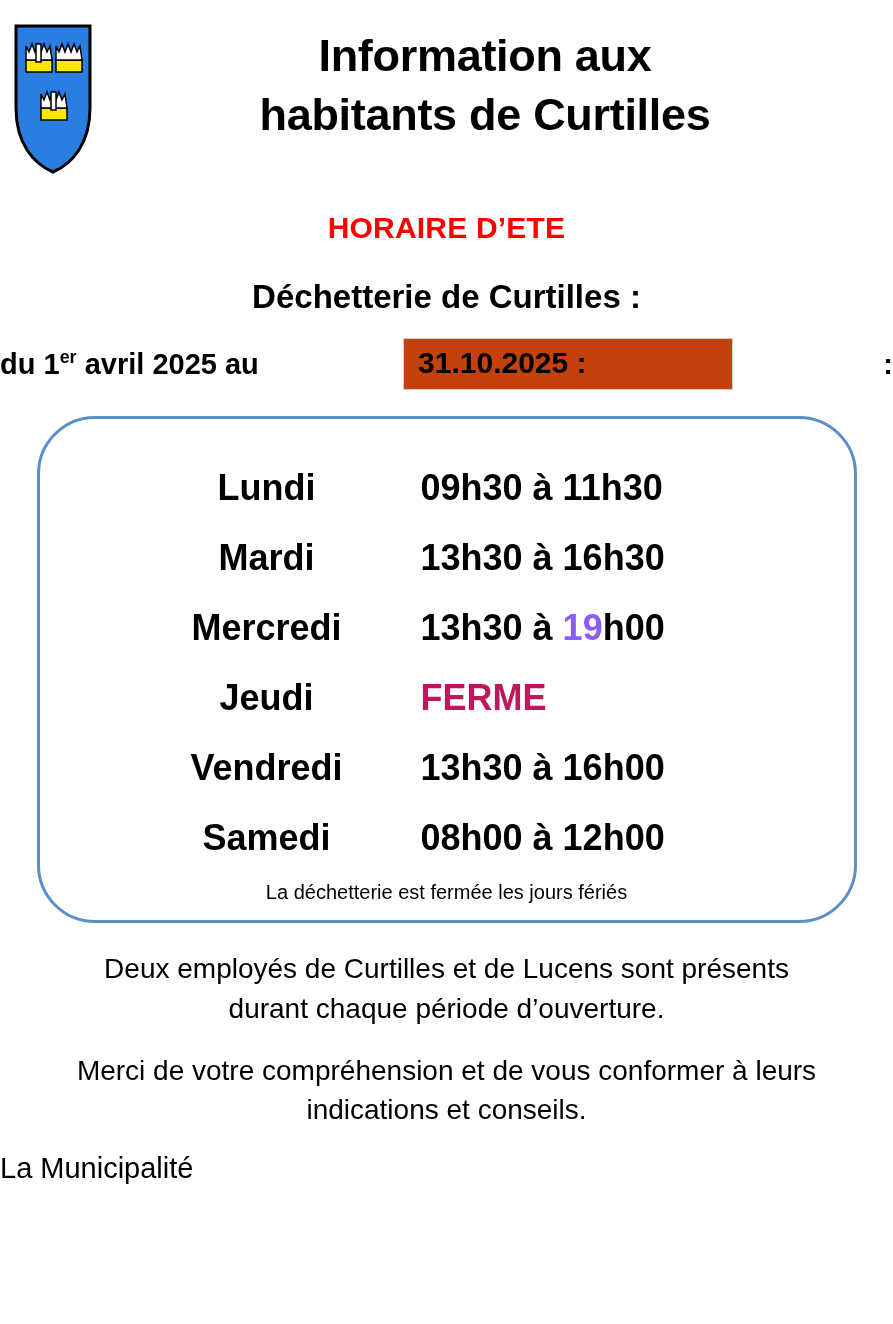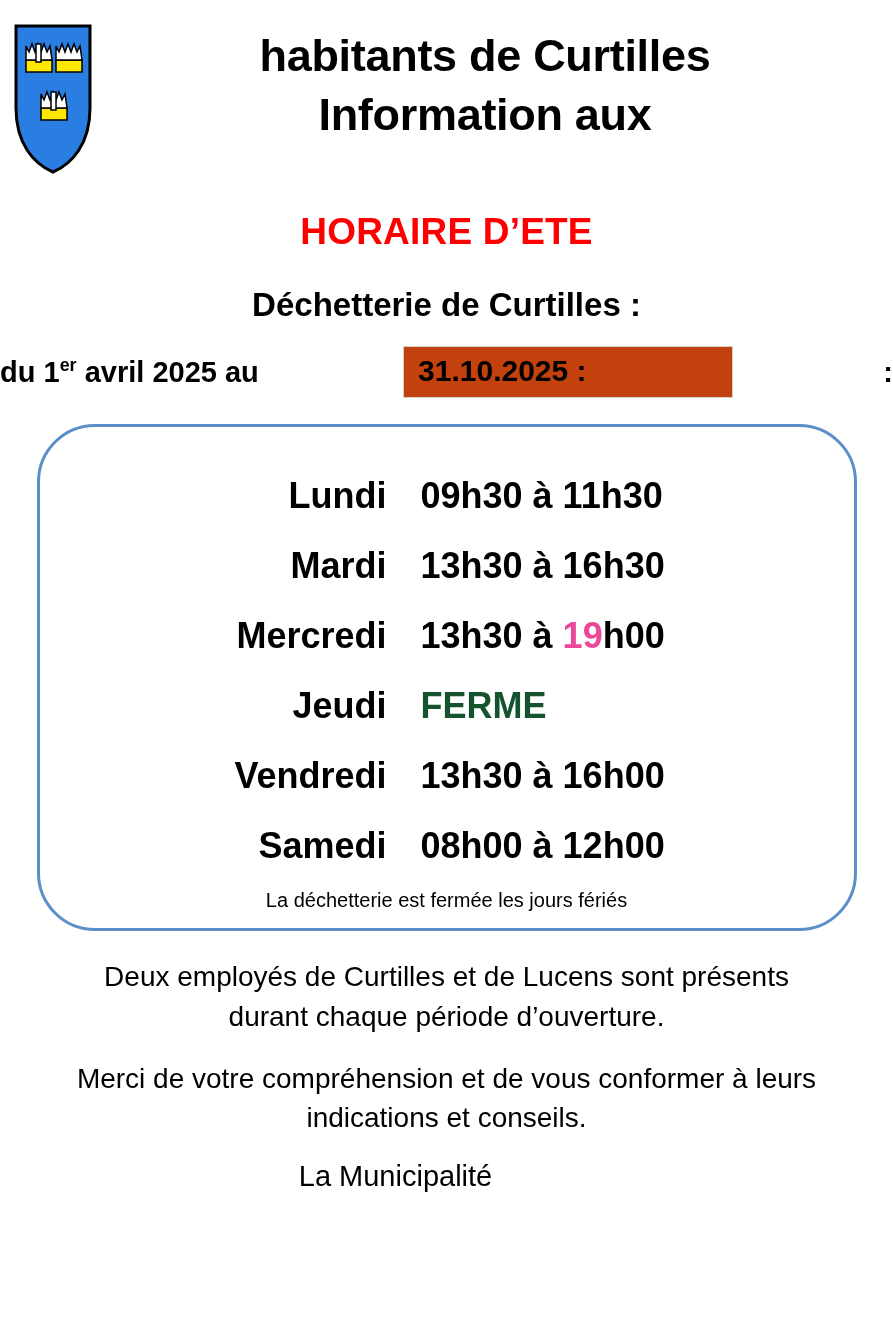--- a/index.html
+++ b/index.html
@@ -37,21 +37,21 @@
     font-size: 45px;
     font-weight: bold;
     line-height: 1.32;
     letter-spacing: -0.3px;
   }
 
   
   .summer-title {
     text-align: center;
     color: #ff0000;
-    font-size: 37px;
+    font-size: 30px;
     font-weight: bold;
     margin-top: 26px;
     letter-spacing: 0.2px;
   }
   .site-title {
     text-align: center;
     font-size: 33px;
     font-weight: bold;
     margin-top: 33px;
   }
@@ -97,36 +97,36 @@
     width: 600px;
     margin: 0 auto;
     border-collapse: collapse;
   }
   .hours-table td {
     font-size: 36px;
     font-weight: bold;
     padding: 14px 0;
   }
   .hours-table td.day {
-    text-align: right;
+    text-align: center;
     width: 240px;
     padding-right: 34px;
     white-space: nowrap;
   }
   .hours-table td.time {
     text-align: left;
     white-space: nowrap;
   }
   .time-center {
     text-align: right;
-    color: #14532d;
+    color: #be185d;
     padding-left: 38px;
   }
   .hl {
-    color: #ec4899;
+    color: #8b5cf6;
   }
   .holiday-note {
     text-align: center;
     font-size: 20px;
     margin-top: 8px;
   }
 
   
   .footnotes {
     margin-top: 26px;
@@ -135,21 +135,21 @@
     line-height: 1.42;
   }
   .footnotes p {
     margin: 16px auto;
     width: 740px;
   }
   .footnotes p + p {
     margin-top: 22px;
   }
   .signature {
-    text-align: center;
+    text-align: left;
     font-size: 29px;
     margin-top: 22px;
     padding-right: 102px;
   }
 </style>
 </head>
 <body>
 
 <div class="header">
 
@@ -170,22 +170,22 @@
 
       <g>
         <rect x="27" y="84" width="26" height="12" fill="#ffe800" stroke="#000" stroke-width="1.5"></rect>
         <path d="M27 84 L27 70 L30 76 L33 68 L36 76 L39 68 L42 76 L45 68 L48 76 L51 70 L53 84 Z" fill="#ffffff" stroke="#000" stroke-width="1.5"></path>
         <rect x="37" y="68" width="5" height="18" fill="#ffffff" stroke="#000" stroke-width="1.5"></rect>
       </g>
     </svg>
   </div>
 
   <div class="title">
+    <div>Information aux</div>
     <div>habitants de Curtilles</div>
-    <div>Information aux</div>
   </div>
 </div>
 
 <div class="summer-title">HORAIRE D’ETE</div>
 
 <div class="site-title">Déchetterie de Curtilles :</div>
 
 <div class="period-line">
   <span class="pre"><span>du 1</span><sup>er</sup><span> avril 2025 au</span></span>
   <span class="date-box">31.10.2025 :</span>

